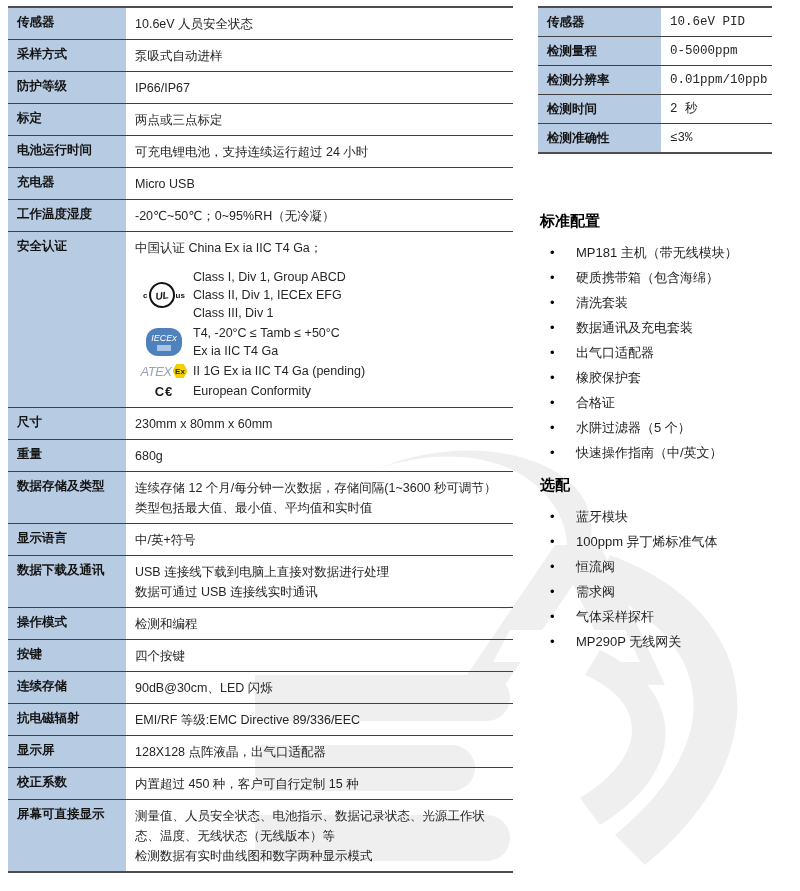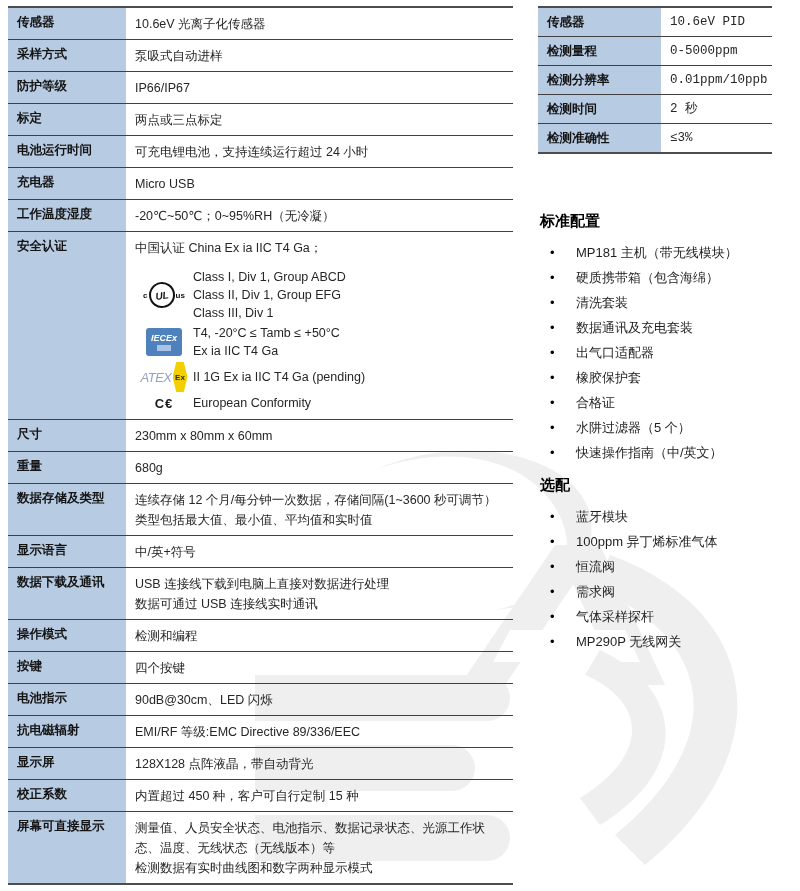--- a/index.html
+++ b/index.html
@@ -33,28 +33,28 @@
   .cert-line{line-height:18px;font-size:12.5px;white-space:nowrap;}
   .ul-c,.ul-us{font-size:8px;font-weight:bold;color:#111;}
   .ul-circle{
     display:inline-flex;align-items:center;justify-content:center;
     width:22px;height:22px;border:2px solid #111;border-radius:50%;
     font-size:10px;font-weight:bold;font-style:italic;color:#111;margin:0 1px;
     transform:rotate(-8deg);background:#fff;
   }
   .iecex-box{
     display:inline-flex;flex-direction:column;align-items:center;justify-content:center;
-    width:36px;height:28px;background:#4f81bd;border-radius:3px;color:#fff;
-    font-size:9px;font-style:italic;font-weight:bold;line-height:10px;
+    width:36px;height:28px;background:#4f81bd;border-radius:12px;color:#fff;
+    font-size:9px;font-style:italic;font-weight:normal;line-height:10px;
   }
   .iecex-bar{display:block;width:14px;height:6px;background:#a9c4e4;margin-top:2px;}
   .atex-text{font-weight:normal;font-style:italic;font-size:13px;color:#97a3bd;letter-spacing:-0.5px;}
   .atex-hex{
     display:inline-flex;align-items:center;justify-content:center;
-    width:15px;height:30px;background:#f2d000;color:#2a2a2a;
+    width:15px;height:14px;background:#f2d000;color:#2a2a2a;
     font-size:8px;font-weight:bold;margin-left:1px;
     clip-path:polygon(25% 0,75% 0,100% 50%,75% 100%,25% 100%,0 50%);
   }
   .ce-text{font-size:13px;font-weight:bold;color:#1a1a1a;letter-spacing:1px;}
   
   .list-block{position:absolute;left:540px;width:252px;z-index:2;}
   #std-config{top:212px;}
   #opt-config{top:476px;}
   .list-title{font-size:15px;font-weight:bold;color:#000;margin:0 0 9px 0;}
   ul.cfg{list-style:none;margin:0;padding:0;}
@@ -82,21 +82,21 @@
       <rect x="-30" y="425" width="250" height="46" rx="23"></rect>
       <rect x="-30" y="495" width="285" height="46" rx="23"></rect>
     </g>
   </svg>
 
   <table id="left-table" class="spec">
     <tbody id="left-rows">
         <tr>
           <td class="label">传感器</td>
           <td class="value">
-            <div class="cell-line">10.6eV 光离子化传感器</div>
+            <div class="cell-line">10.6eV 人员安全状态</div>
           </td>
         </tr>
         <tr>
           <td class="label">采样方式</td>
           <td class="value">
             <div class="cell-line">泵吸式自动进样</div>
           </td>
         </tr>
         <tr>
           <td class="label">防护等级</td>
@@ -133,21 +133,21 @@
           <td class="value">
             <div class="cert-first">中国认证 China Ex ia IIC T4 Ga；</div>
             <div class="cert-group">
               <div class="cert-logo">
                 <span class="ul-c">c</span>
                 <span class="ul-circle">UL</span>
                 <span class="ul-us">us</span>
               </div>
               <div class="cert-lines">
                 <div class="cert-line">Class I, Div 1, Group ABCD</div>
-                <div class="cert-line">Class II, Div 1, Group EFG</div>
+                <div class="cert-line">Class II, Div 1, IECEx EFG</div>
                 <div class="cert-line">Class III, Div 1</div>
               </div>
             </div>
             <div class="cert-group">
               <div class="cert-logo">
                 <span class="iecex-box">
                   <span>IECEx</span>
                   <span class="iecex-bar"></span>
                 </span>
               </div>
@@ -213,35 +213,35 @@
             <div class="cell-line">检测和编程</div>
           </td>
         </tr>
         <tr>
           <td class="label">按键</td>
           <td class="value">
             <div class="cell-line">四个按键</div>
           </td>
         </tr>
         <tr>
-          <td class="label">电池指示</td>
+          <td class="label">连续存储</td>
           <td class="value">
             <div class="cell-line">90dB@30cm、LED 闪烁</div>
           </td>
         </tr>
         <tr>
           <td class="label">抗电磁辐射</td>
           <td class="value">
             <div class="cell-line">EMI/RF 等级:EMC Directive 89/336/EEC</div>
           </td>
         </tr>
         <tr>
           <td class="label">显示屏</td>
           <td class="value">
-            <div class="cell-line">128X128 点阵液晶，带自动背光</div>
+            <div class="cell-line">128X128 点阵液晶，出气口适配器</div>
           </td>
         </tr>
         <tr>
           <td class="label">校正系数</td>
           <td class="value">
             <div class="cell-line">内置超过 450 种，客户可自行定制 15 种</div>
           </td>
         </tr>
         <tr>
           <td class="label">屏幕可直接显示</td>

